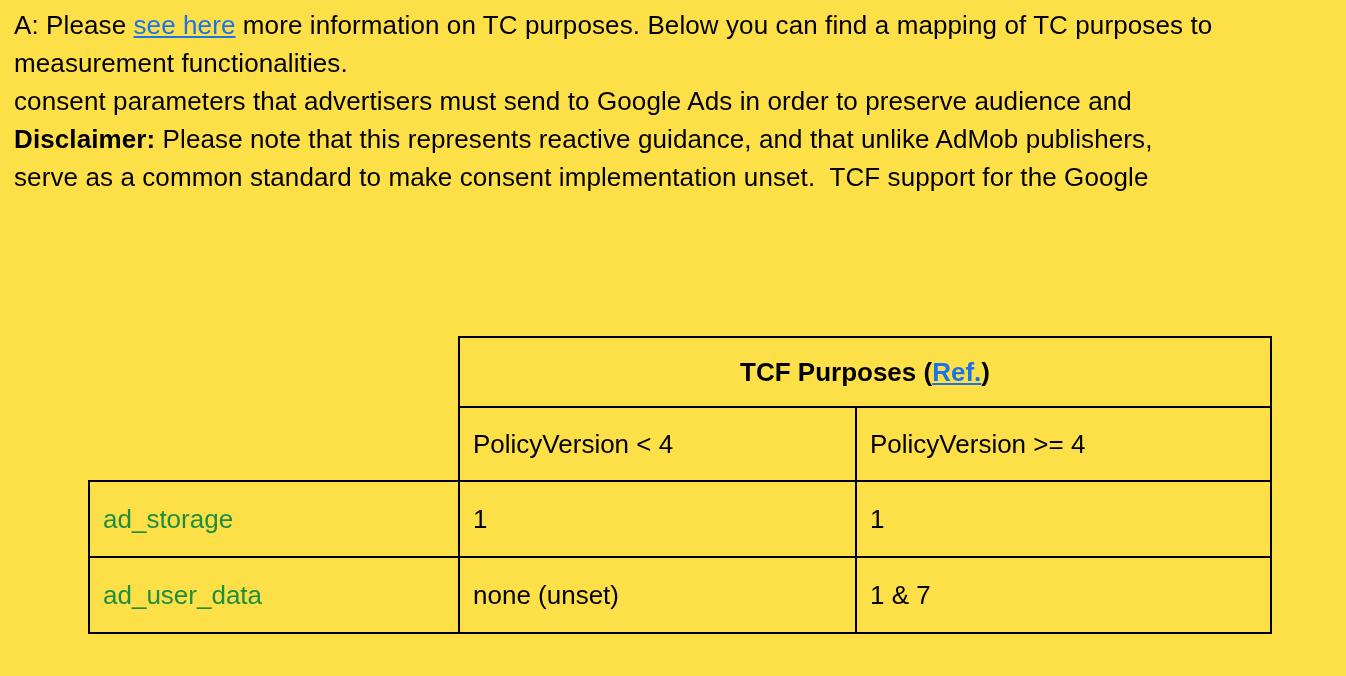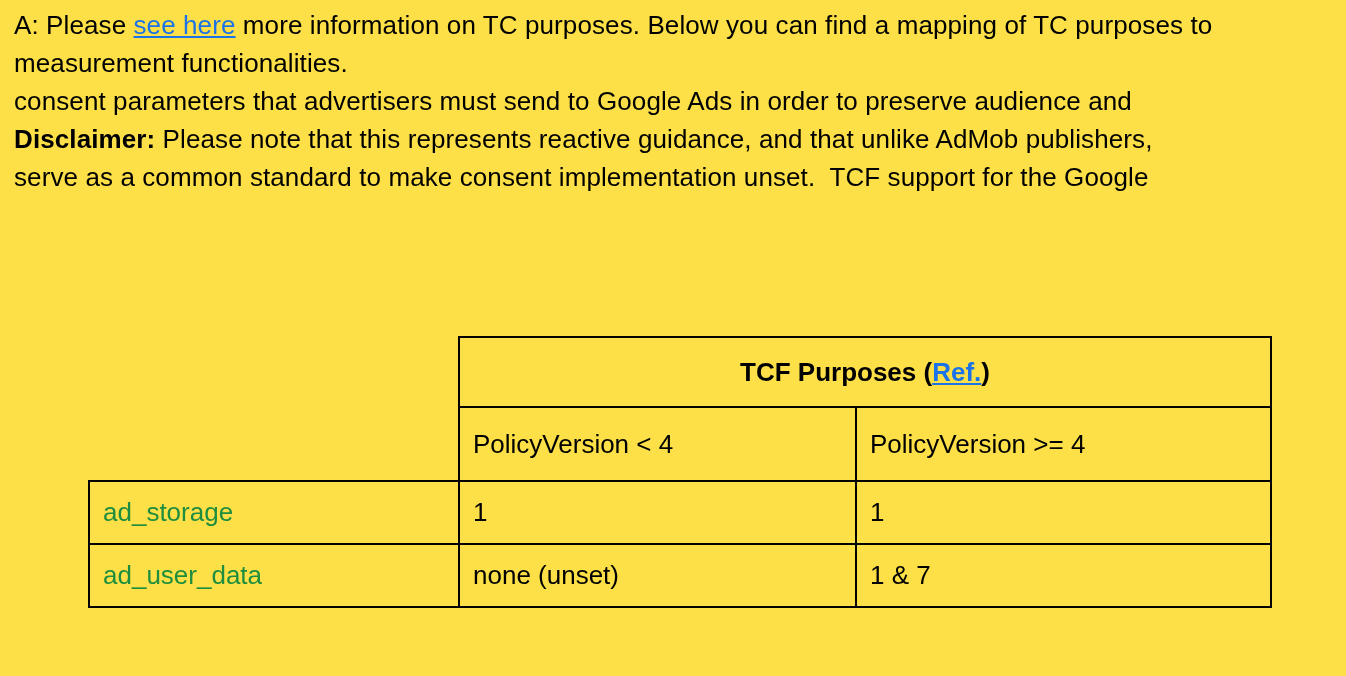--- a/index.html
+++ b/index.html
@@ -41,21 +41,21 @@
     border-collapse: collapse;
     table-layout: fixed;
     font-size: 26px;
     margin-top: 28px;
   }
   .tcf-table td { vertical-align: middle; }
   .tcf-table td.b { border: 2px solid #000000; }
   .tcf-table td.empty { border: none; }
   tr.r1 td { height: 70px; }
   tr.r2 td { height: 74px; }
-  tr.dr td { height: 63px; }
+  tr.dr td { height: 76px; }
   td.title {
     text-align: center;
     font-weight: bold;
   }
   td.colhead {
     font-weight: normal;
     padding-left: 13px;
   }
   td.param {
     color: #1e8e3e;

